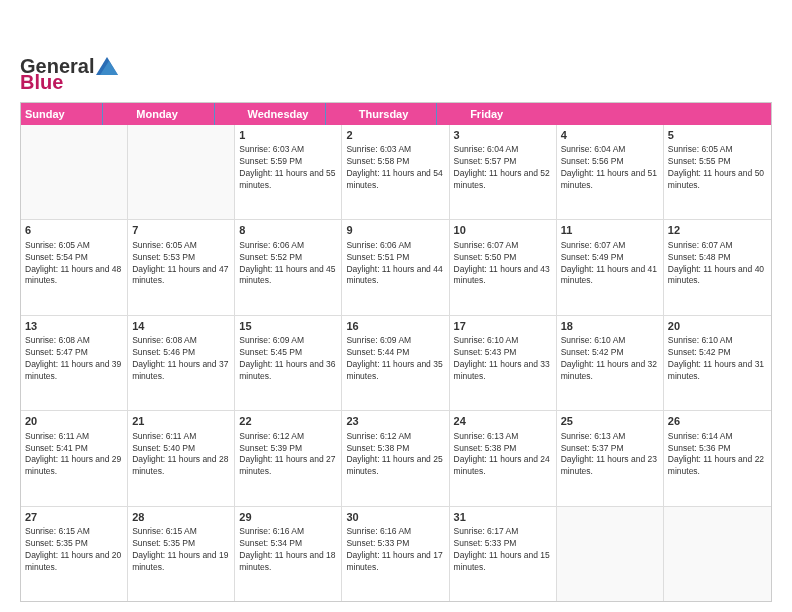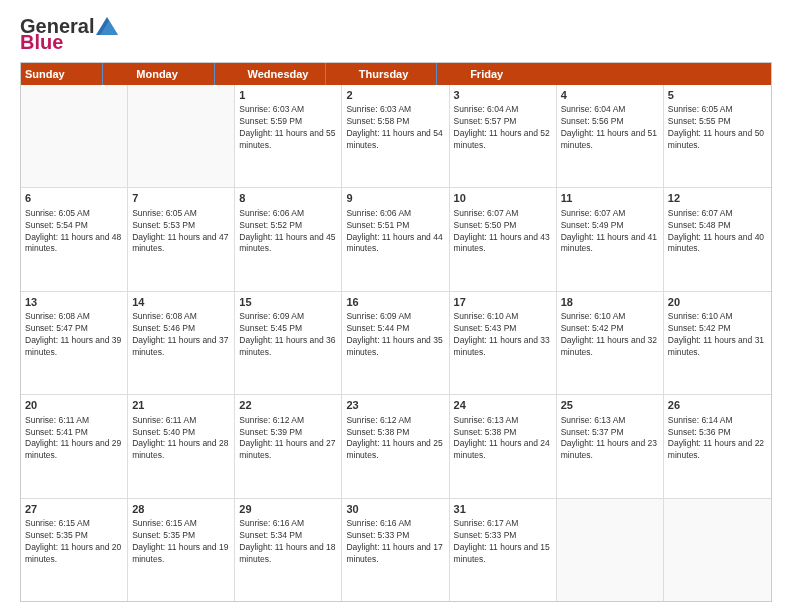--- a/index.html
+++ b/index.html
@@ -15,20 +15,21 @@
       height: 612px;
       padding: 16px 20px 10px 20px;
       display: flex;
       flex-direction: column;
     }
     .header {
       display: flex;
       justify-content: space-between;
       align-items: center;
       margin-bottom: 10px;
+      margin-top: 40px;
     }
     .logo {
       display: flex;
       flex-direction: column;
       line-height: 1;
     }
     .title-block {
       text-align: right;
     }
     .month-title {
@@ -44,21 +45,21 @@
     }
     .calendar {
       flex: 1;
       display: flex;
       flex-direction: column;
       border: 1px solid #ccc;
     }
     .cal-header {
       display: grid;
       grid-template-columns: repeat(7, 1fr);
-      background: #c2410c;
+      background: #ec4899;
       gap: 29px;
     }
     .cal-header-cell {
       color: #fff;
       font-size: 11px;
       font-weight: bold;
       padding: 5px 4px;
       text-align: left;
       border-right: 1px solid #5590cc;
     }

